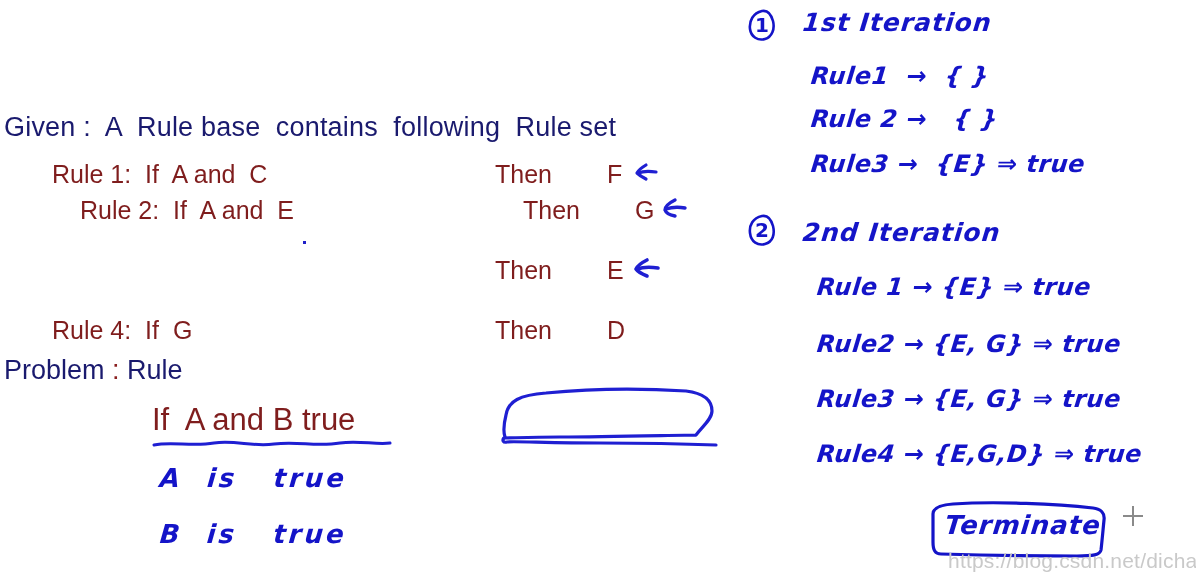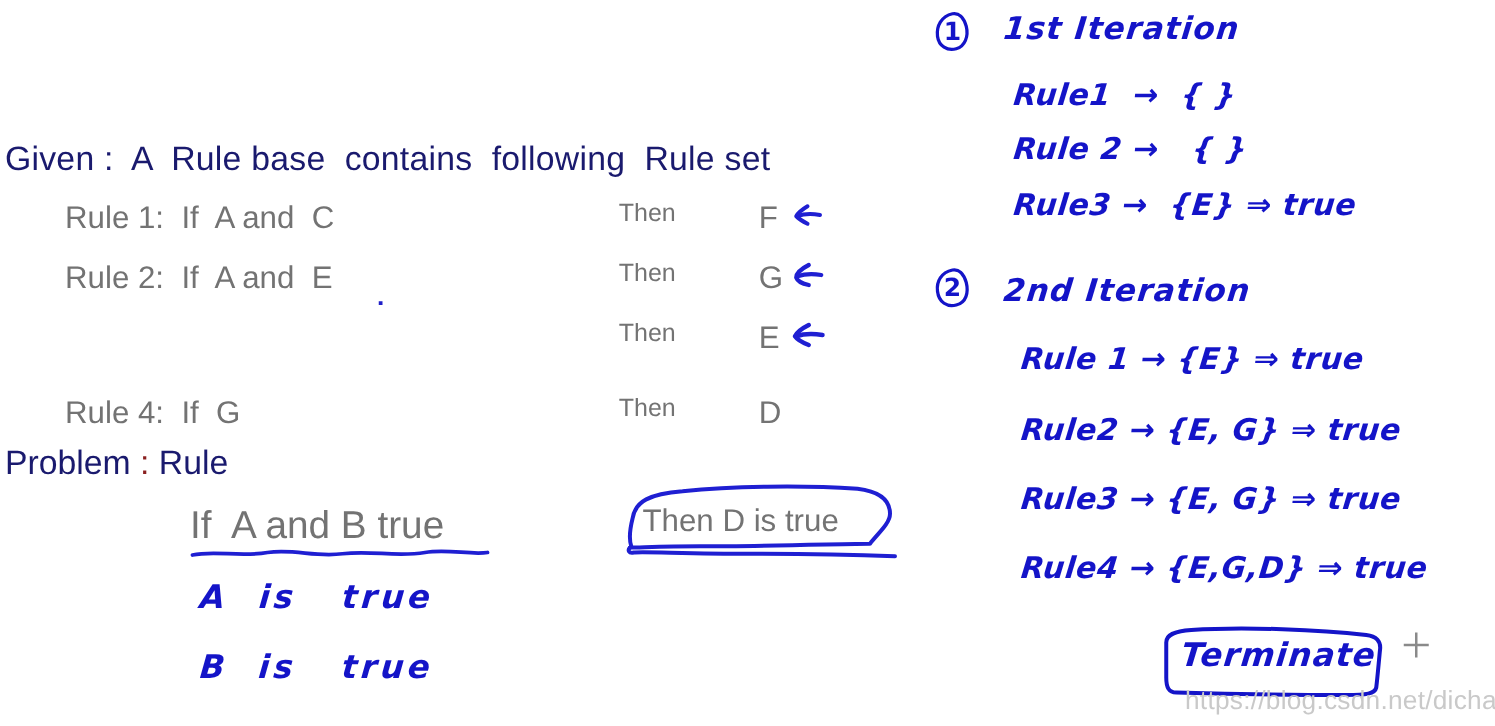--- a/index.html
+++ b/index.html
@@ -22,21 +22,21 @@
     width: 740px; height: 581px; text-decoration: underline;
   }
 
   .typed-navy {
     color: #1a1a6e;
     font-family: "Liberation Sans", sans-serif;
     font-weight: 400;
     white-space: pre;
   }
   .typed-maroon {
-    color: #737373;
+    color: #7f1d1d;
     font-family: "Liberation Sans", sans-serif;
     font-weight: 400;
     white-space: pre;
   }
 
   #given-line {
     position: absolute;
     left: 4px; top: 112px;
     font-size: 27px;
     letter-spacing: 0.2px;
@@ -54,35 +54,35 @@
     height: 44px;
   }
   .rule-row .rule-left {
     position: absolute;
     left: 52px; top: 0;
     font-size: 25px;
   }
   .rule-row .rule-then {
     position: absolute;
     left: 495px; top: 0;
-    font-size: 20px;
+    font-size: 25px;
   }
   .rule-row .rule-concl {
     position: absolute;
     left: 607px; top: 0;
     font-size: 25px;
   }
   .rule-row .rule-mark {
     position: absolute;
     left: 630px; top: -3px;
     width: 34px; height: 34px;
   }
 
   #row-1 { top: 160px; }
-  #row-2 { top: 208px; }
+  #row-2 { top: 196px; margin-left: 28px; }
   #row-3 { top: 256px; }
   #row-4 { top: 316px; }
 
   
   #rule2-dot {
     position: absolute;
     left: 303px; top: 241px;
     width: 3px; height: 3px;
     background: #1f1fc8;
   }
@@ -305,21 +305,20 @@
   <div class="hand-line" id="hand-b">B  is   true</div>
 
   <div id="boxed-conclusion">
     <svg width="240" height="75" viewBox="0 0 240 75">
       <path d="M16 30 C18 16, 30 10, 56 8 C96 4, 150 3, 196 6 C212 8, 222 14, 222 26
                C222 34, 212 42, 206 50
                M206 50 C190 50, 120 52, 70 52 C40 52, 22 53, 14 53
                M16 30 C14 38, 13 46, 15 52" stroke="#1f1fd2" stroke-width="3.2" fill="none" stroke-linecap="round" stroke-linejoin="round"></path>
       <path d="M14 53 C12 55, 13 58, 17 57 C22 56, 60 58, 110 58 C160 58, 200 59, 226 60" stroke="#1f1fd2" stroke-width="3.2" fill="none" stroke-linecap="round"></path>
     </svg>
-    <span class="boxed-text typed-maroon">Then D is true</span>
   </div>
 
 </div>
 
 <div id="notes-region">
 
   <div class="circle-num" id="iter1-num">
     <svg width="30" height="34" viewBox="0 0 30 34">
       <path d="M15 3 C6 5, 2 13, 3 21 C4 29, 11 33, 18 31 C25 29, 28 21, 26 13 C24 6, 20 2, 15 3 Z" stroke="#1414c8" stroke-width="2.6" fill="none" stroke-linecap="round"></path>
     </svg>

